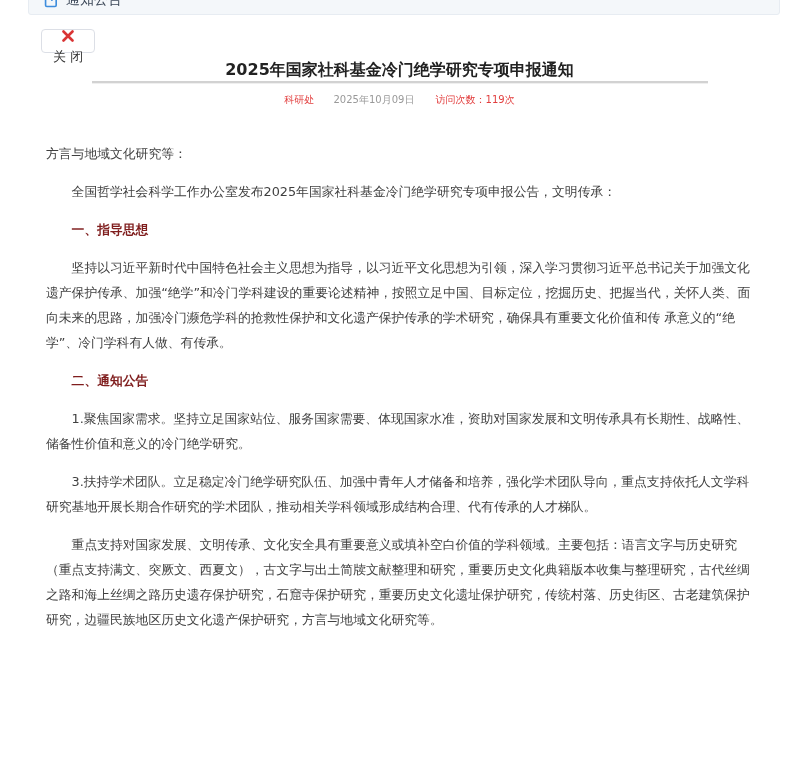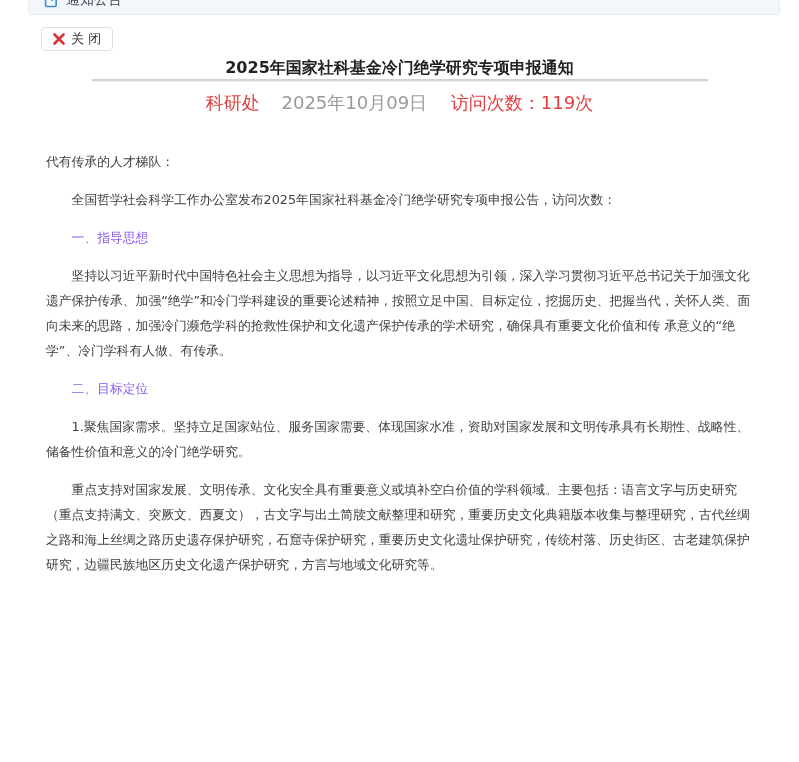--- a/index.html
+++ b/index.html
@@ -48,20 +48,21 @@
     height: 24px;
     padding: 0 11px;
     background: #ffffff;
     border: 1px solid #dcdfe6;
     border-radius: 4px;
     font-size: 13px;
     color: #333333;
     cursor: pointer;
     box-sizing: border-box;
     font-family: inherit;
+    flex-direction: column;
   }
 
   
   .article-title {
     margin: 6px 60px 0;
     text-align: center;
     font-size: 16px;
     font-weight: bold;
     color: #222222;
     line-height: 22px;
@@ -70,35 +71,35 @@
     width: 616px;
     height: 2px;
     margin: 0 auto;
     margin-top: 0;
     background: #d2d2d2;
     border-bottom: 1px solid #efefef;
   }
   .article-meta {
     margin-top: 9px;
     text-align: center;
-    font-size: 18px;
+    font-size: 10px;
   }
   .article-meta .dept { color: #e23e3e; margin-right: 16px; }
   .article-meta .date { color: #999999; margin-right: 18px; }
   .article-meta .visits { color: #e23e3e; }
 
   .article-body {
     padding: 21px 42px 0 46px;
     font-size: 12.8px;
     color: #3f3f3f;
     line-height: 25px;
   }
   .article-body p { margin: 13px 0; }
   .article-body p.indent { text-indent: 2em; }
-  .article-body p.heading { text-indent: 2em; font-weight: normal; color: #8b5cf6; margin-top: 13px; }
+  .article-body p.heading { text-indent: 2em; font-weight: bold; color: #7f1d1d; margin-top: 13px; }
 </style>
 </head>
 <body>
 
 <div class="page">
 
   <div class="header-bar">
     <span>
       <svg class="icon-svg" width="15" height="15" viewBox="0 0 24 24" fill="none" stroke="#3e8ddd" stroke-width="2.6" stroke-linecap="round" stroke-linejoin="round">
         <rect x="2.5" y="4.5" width="17" height="17" rx="2"></rect>
@@ -123,22 +124,23 @@
 
   <div class="title-divider"></div>
 
   <div class="article-meta">
     <span class="dept">科研处</span>
     <span class="date">2025年10月09日</span>
     <span class="visits"><span>访问次数：</span><span>119次</span></span>
   </div>
 
   <div class="article-body">
-      <p class="plain">代有传承的人才梯队：</p>
-      <p class="indent">全国哲学社会科学工作办公室发布2025年国家社科基金冷门绝学研究专项申报公告，访问次数：</p>
+      <p class="plain">方言与地域文化研究等：</p>
+      <p class="indent">全国哲学社会科学工作办公室发布2025年国家社科基金冷门绝学研究专项申报公告，文明传承：</p>
       <p class="heading">一、指导思想</p>
       <p class="indent">坚持以习近平新时代中国特色社会主义思想为指导，以习近平文化思想为引领，深入学习贯彻习近平总书记关于加强文化遗产保护传承、加强“绝学”和冷门学科建设的重要论述精神，按照立足中国、目标定位，挖掘历史、把握当代，关怀人类、面向未来的思路，加强冷门濒危学科的抢救性保护和文化遗产保护传承的学术研究，确保具有重要文化价值和传 承意义的“绝学”、冷门学科有人做、有传承。</p>
-      <p class="heading">二、目标定位</p>
+      <p class="heading">二、通知公告</p>
       <p class="indent">1.聚焦国家需求。坚持立足国家站位、服务国家需要、体现国家水准，资助对国家发展和文明传承具有长期性、战略性、储备性价值和意义的冷门绝学研究。</p>
+      <p class="indent">3.扶持学术团队。立足稳定冷门绝学研究队伍、加强中青年人才储备和培养，强化学术团队导向，重点支持依托人文学科研究基地开展长期合作研究的学术团队，推动相关学科领域形成结构合理、代有传承的人才梯队。</p>
       <p class="indent">重点支持对国家发展、文明传承、文化安全具有重要意义或填补空白价值的学科领域。主要包括：语言文字与历史研究（重点支持满文、突厥文、西夏文），古文字与出土简牍文献整理和研究，重要历史文化典籍版本收集与整理研究，古代丝绸之路和海上丝绸之路历史遗存保护研究，石窟寺保护研究，重要历史文化遗址保护研究，传统村落、历史街区、古老建筑保护研究，边疆民族地区历史文化遗产保护研究，方言与地域文化研究等。</p>
     </div>
 
 </div>
 
 </body></html>

